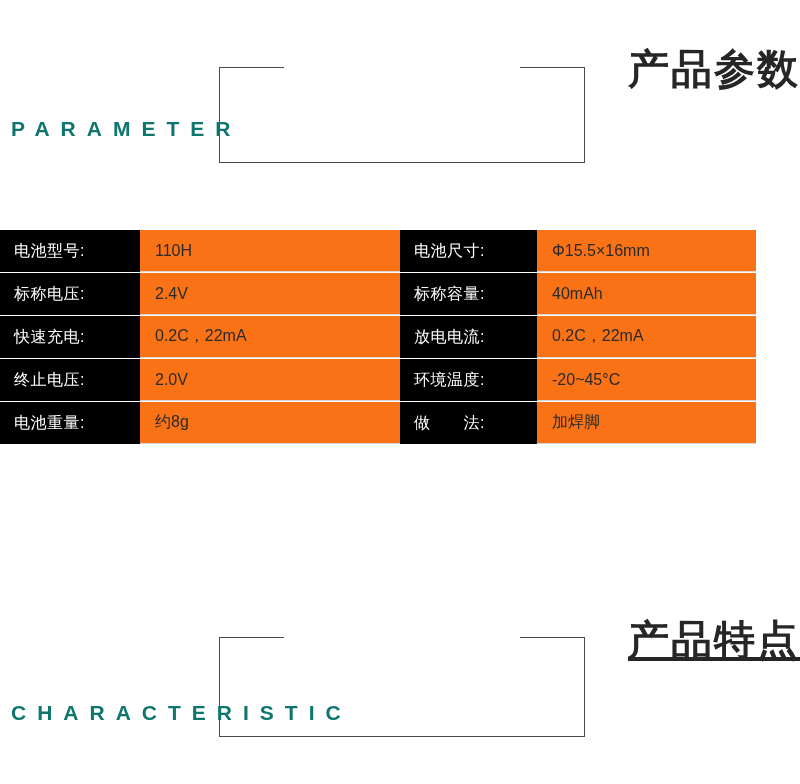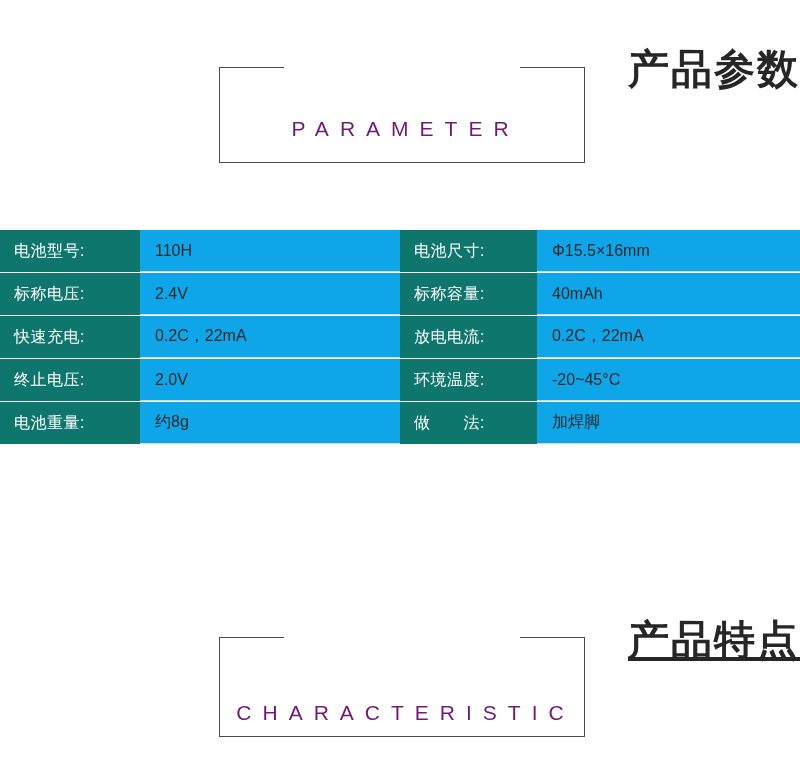--- a/index.html
+++ b/index.html
@@ -43,28 +43,27 @@
     font-weight: bold;
     color: #262626;
     letter-spacing: 2px;
     line-height: 1;
     white-space: nowrap;
   }
   .title-en {
     position: absolute;
     left: 0;
     width: 800px;
-    text-align: center;
     font-size: 21px;
-    color: #701a75;
+    color: #0f766e;
     letter-spacing: 11px;
     text-indent: 11px;
     line-height: 1;
     white-space: nowrap;
-    font-weight: 400;
+    font-weight: 700;
   }
 
   
   .param-table {
     position: absolute;
     left: 0;
     top: 230px;
     width: 800px;
   }
   .param-row {
@@ -73,45 +72,45 @@
     height: 42px;
     margin-bottom: 1px;
   }
   .half {
     display: flex;
     width: 400px;
     height: 42px;
   }
   .cell-label {
     width: 140px;
-    background: #0f766e;
+    background: #000000;
     color: #ffffff;
     font-size: 16px;
     display: flex;
     align-items: center;
     box-sizing: border-box;
     padding-left: 14px;
     letter-spacing: 0.5px;
     white-space: nowrap;
   }
   .cell-value {
     width: 260px;
-    background: #0ea5e9;
+    background: #f97316;
     color: #2a2a2a;
     font-size: 16px;
     display: flex;
     align-items: center;
     box-sizing: border-box;
     padding-left: 15px;
     border-bottom: 1px solid #d6d6d6;
     white-space: nowrap;
   }
   
   .half.right .cell-label { width: 137px; padding-left: 14px; }
-  .half.right .cell-value { width: 263px; text-align: center; }
+  .half.right .cell-value { width: 219px; text-align: center; }
 
   
   .param-row:last-child { margin-bottom: 0; }
 </style>
 </head>
 <body>
 
 <div class="section-head" style="top:0;">
   <div class="frame" style="top:67px; height:96px;"></div>
   <div class="frame-gap" style="left:284px; top:64px; width:236px;"></div>

